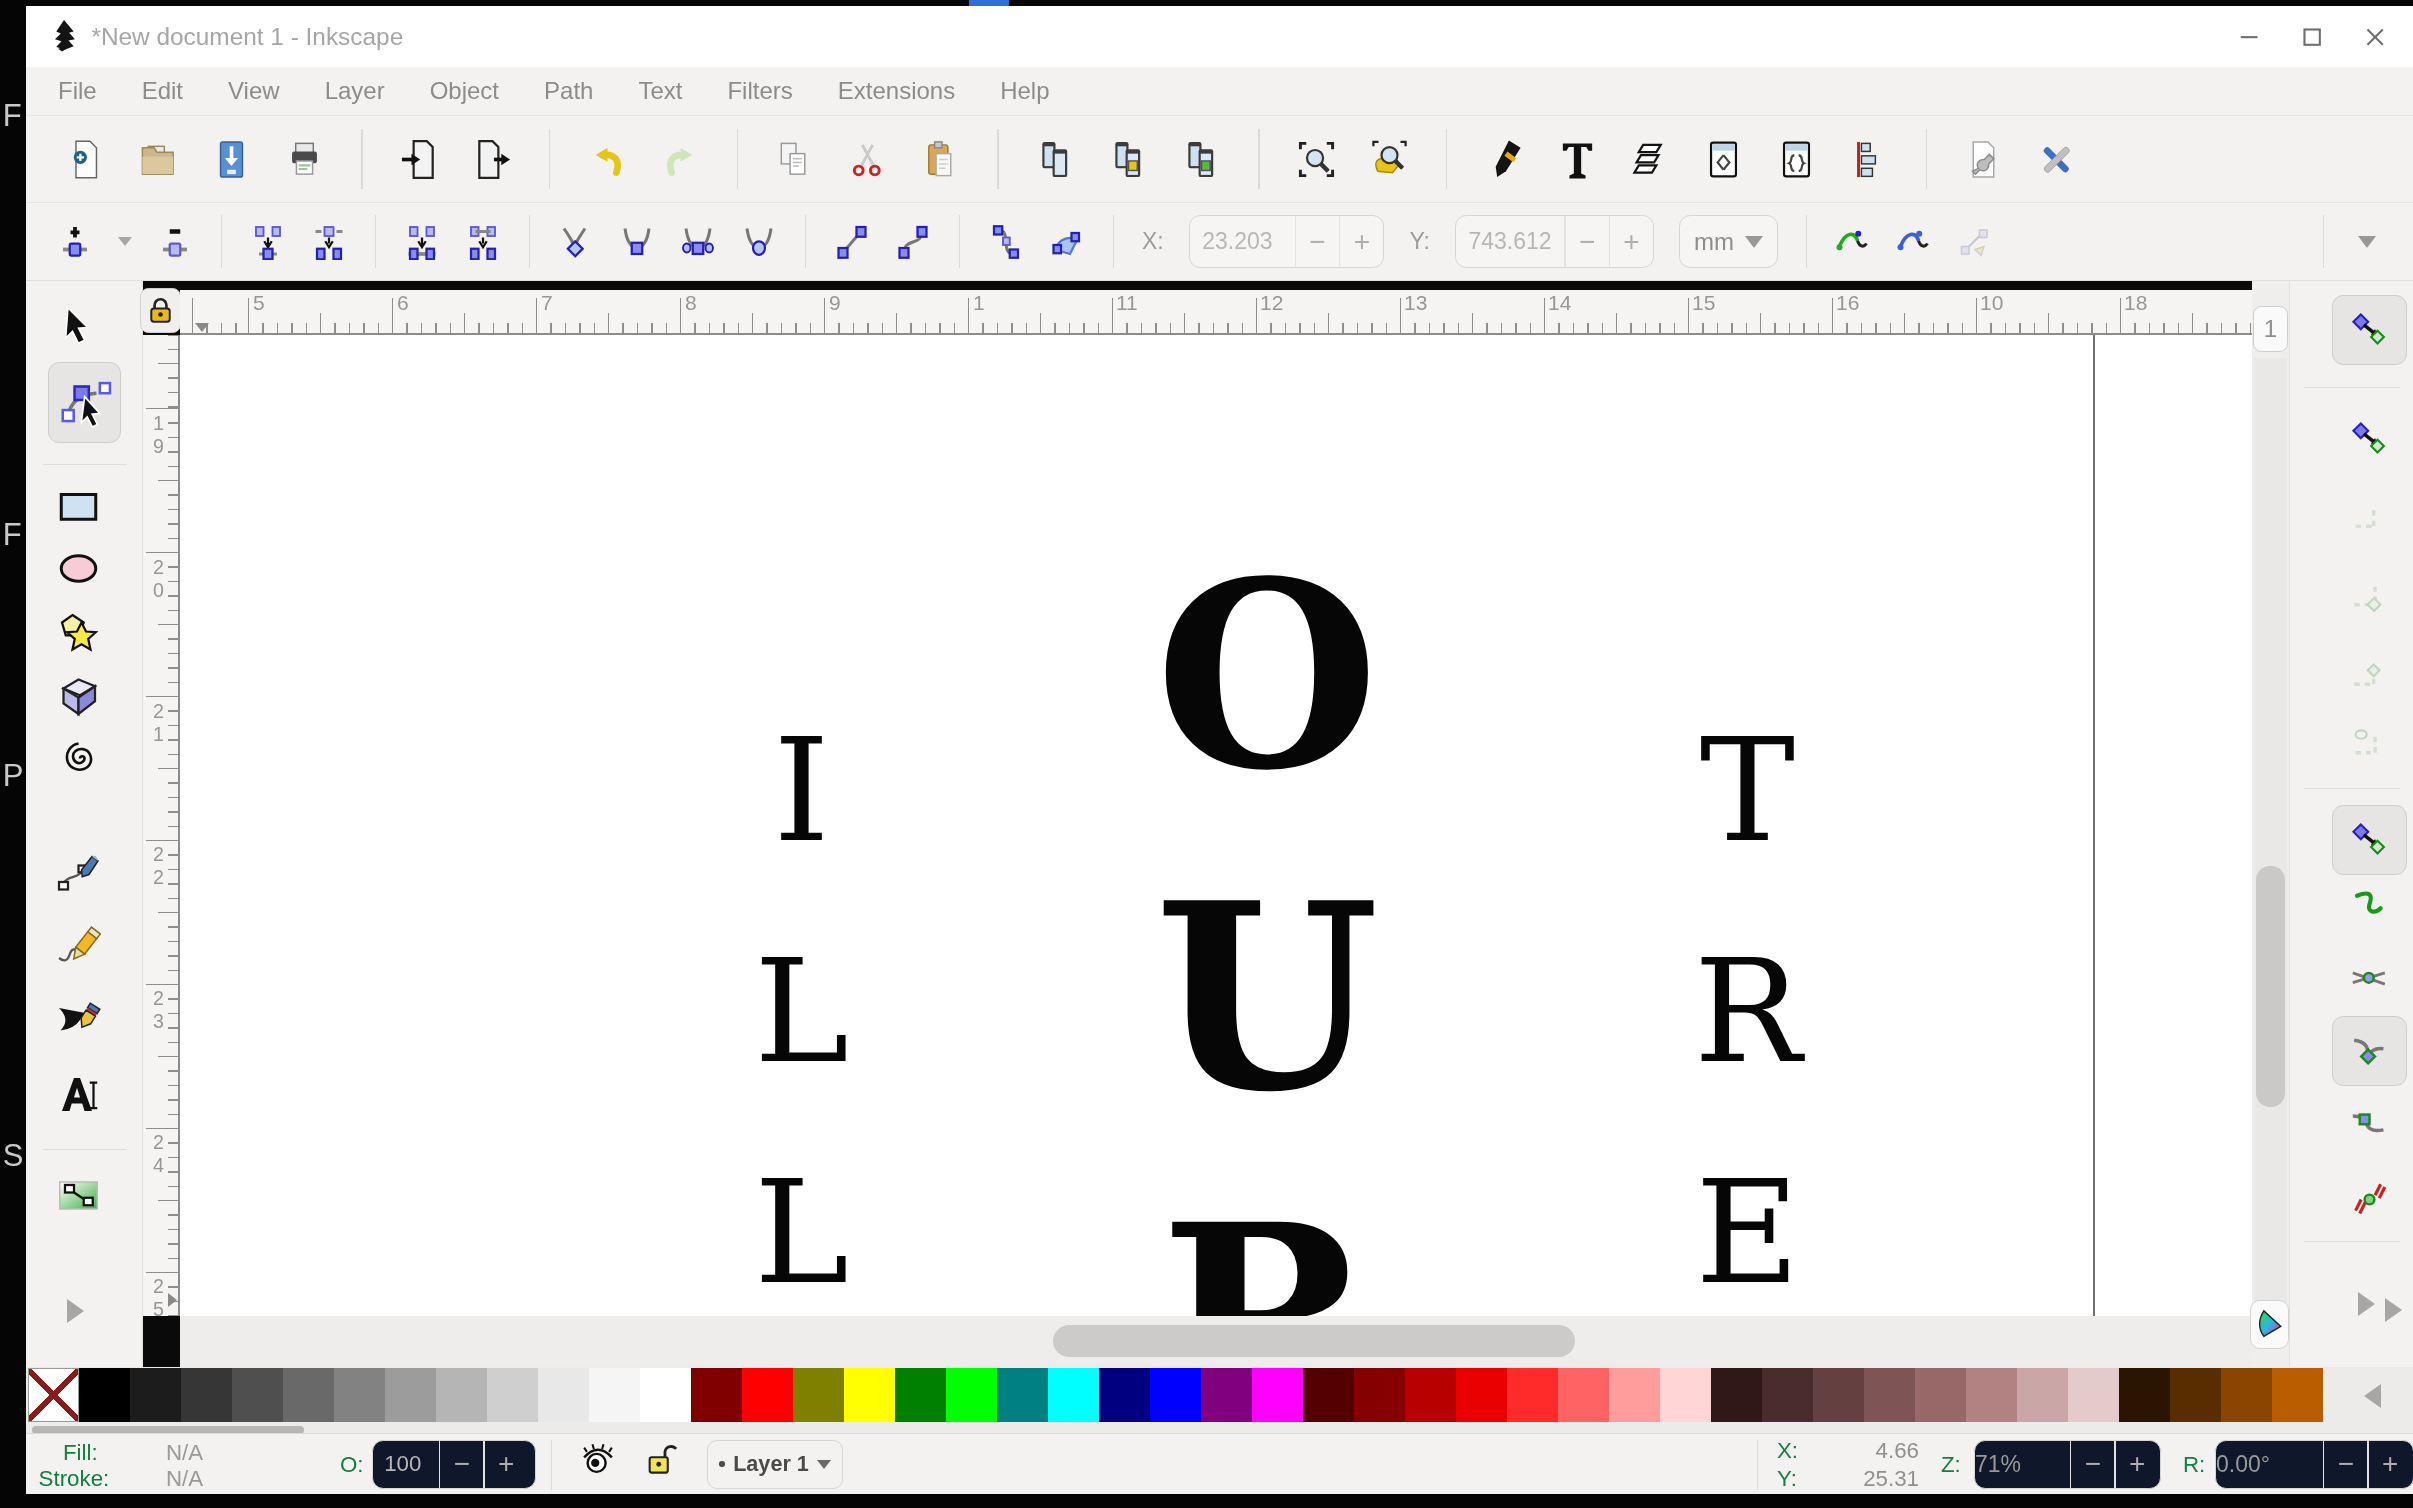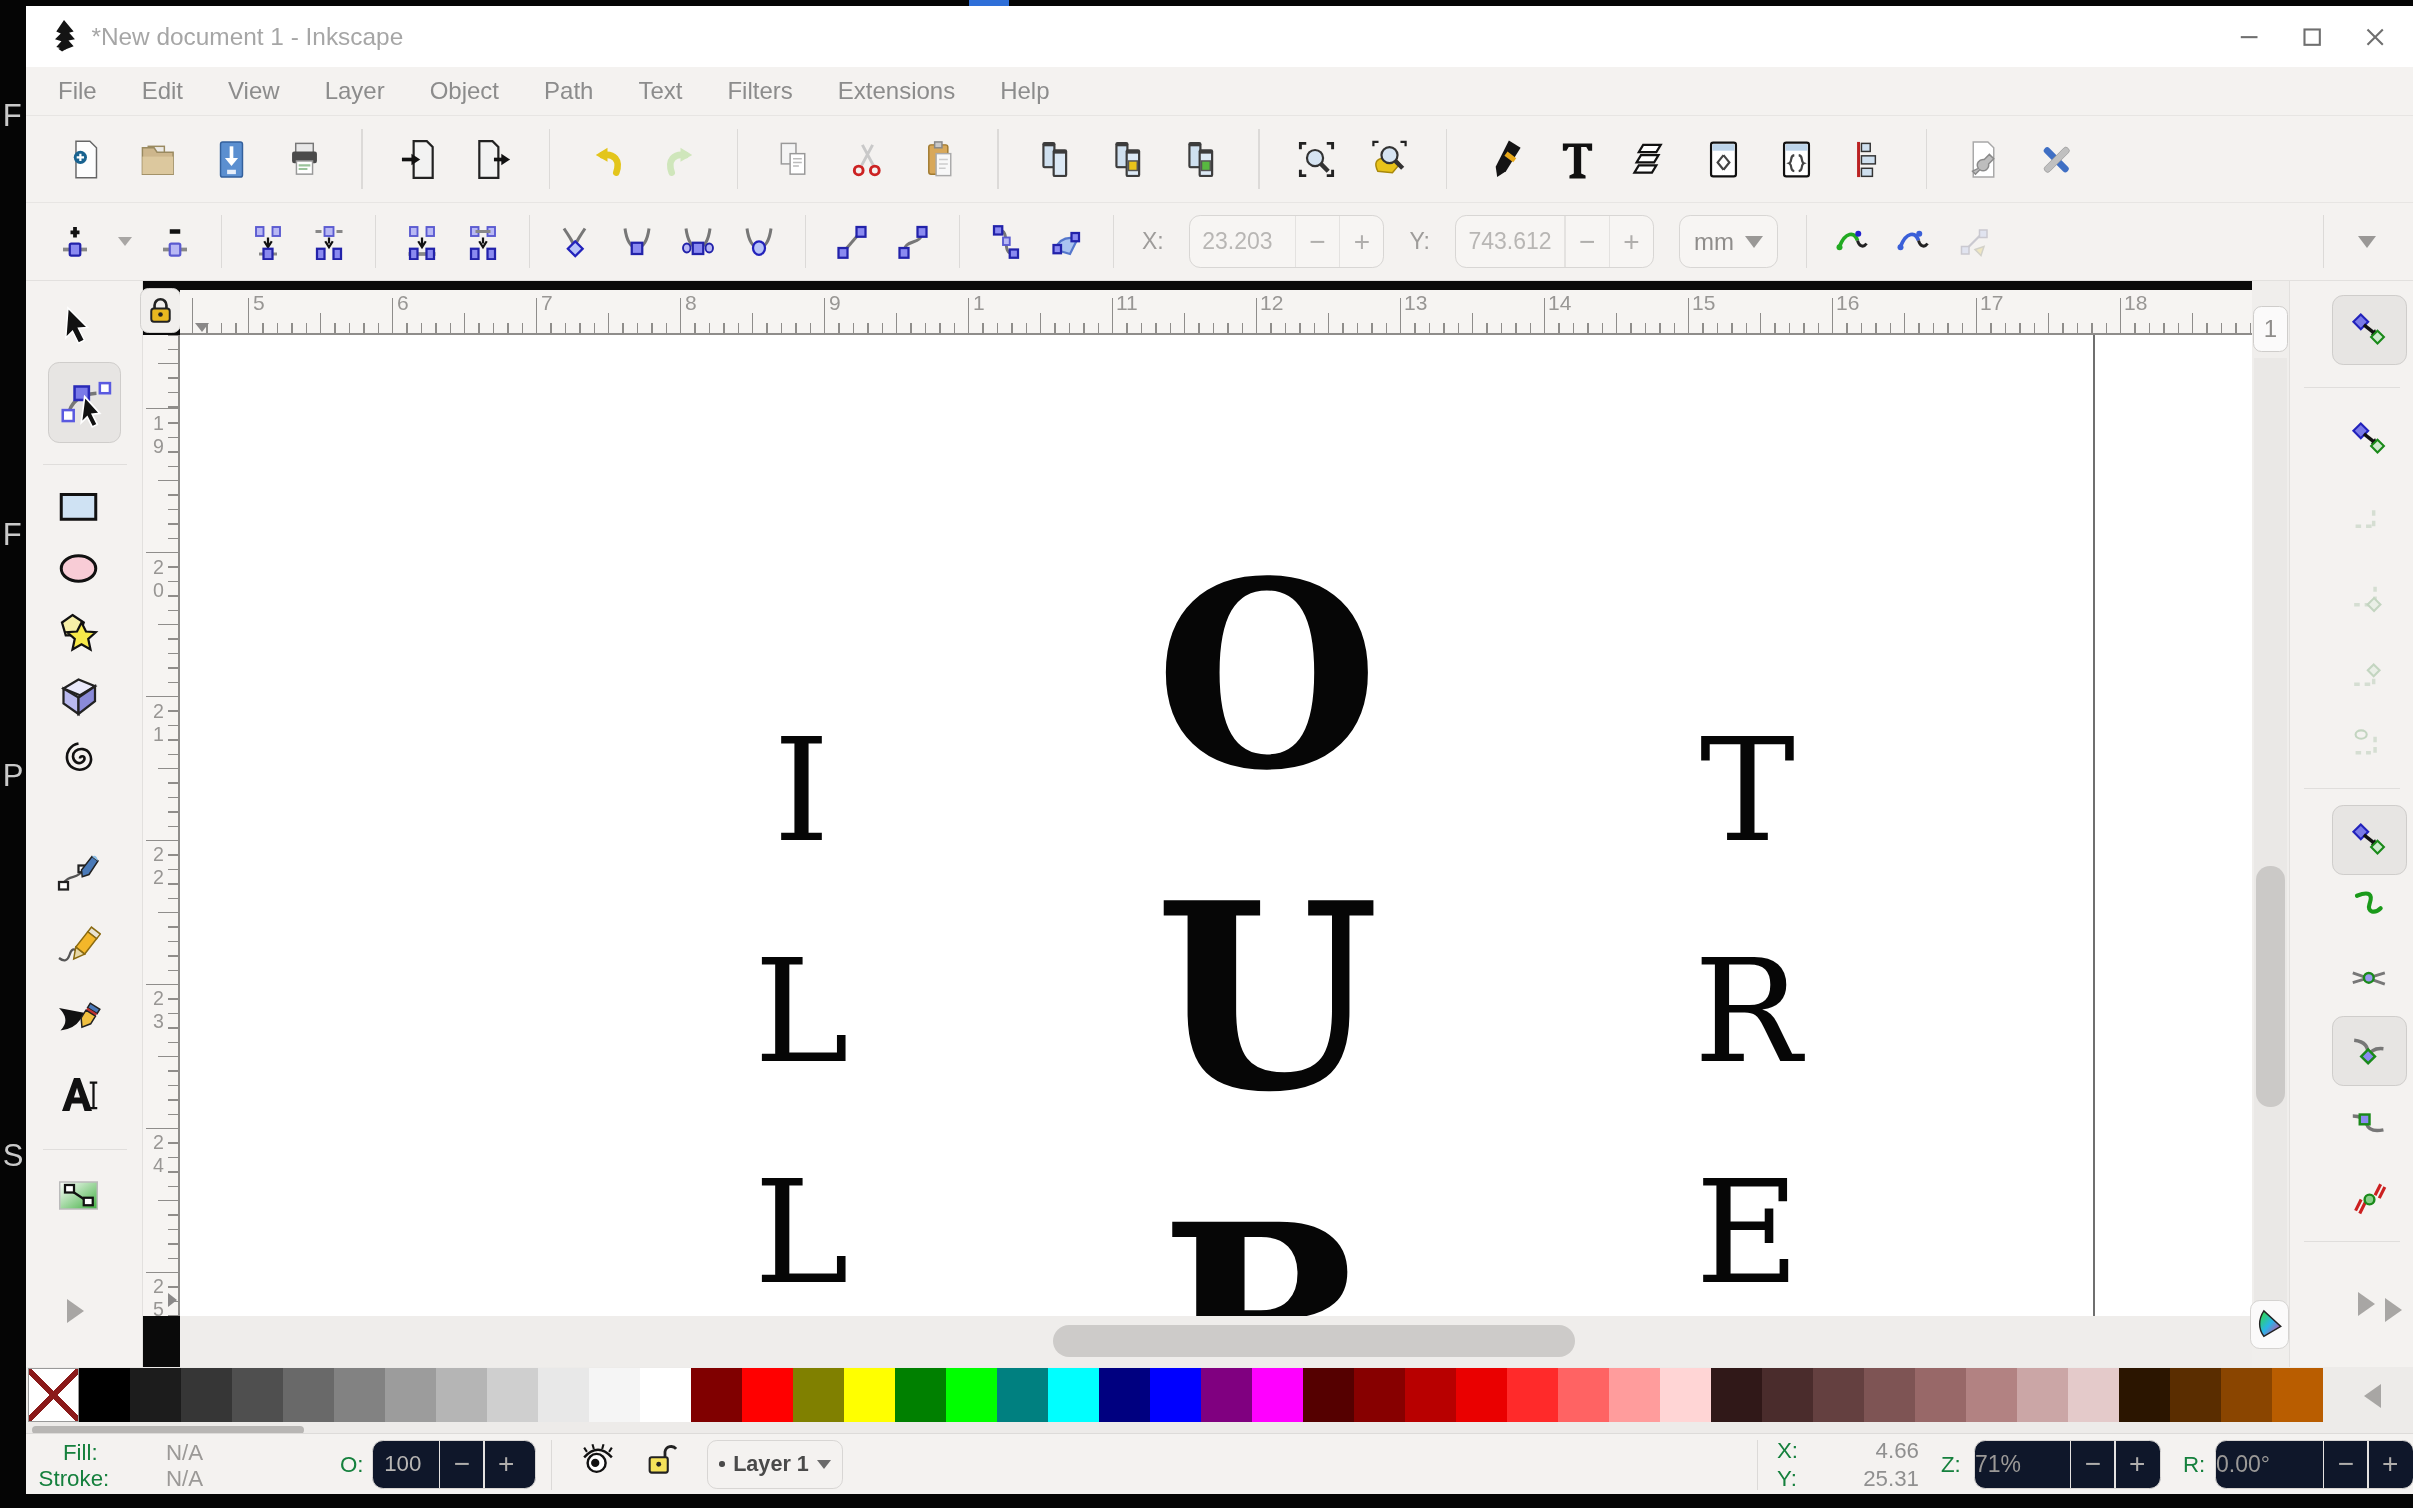--- a/index.html
+++ b/index.html
@@ -525,21 +525,21 @@
       <span class="rnum" style="left: 361px;">7</span>
       <span class="rnum" style="left: 505px;">8</span>
       <span class="rnum" style="left: 649px;">9</span>
       <span class="rnum" style="left: 793px;">1</span>
       <span class="rnum" style="left: 936px;">11</span>
       <span class="rnum" style="left: 1080px; text-align: center;">12</span>
       <span class="rnum" style="left: 1224px;">13</span>
       <span class="rnum" style="left: 1368px;">14</span>
       <span class="rnum" style="left: 1512px;">15</span>
       <span class="rnum" style="left: 1656px;">16</span>
-      <span class="rnum" style="left: 1800px;">17</span>
+      <span class="rnum" style="left: 1800px;">10</span>
       <span class="rnum" style="left: 1944px;">18</span>
     </div>
   <div class="hmark"></div>
 </div>
 <div class="abs" id="vruler">
   <div class="t10"></div>
     <div class="t2"></div>
     <div class="t1"></div>
   <div id="vruler-numbers">
       <span class="vnum" style="top: 77px;">19</span>

